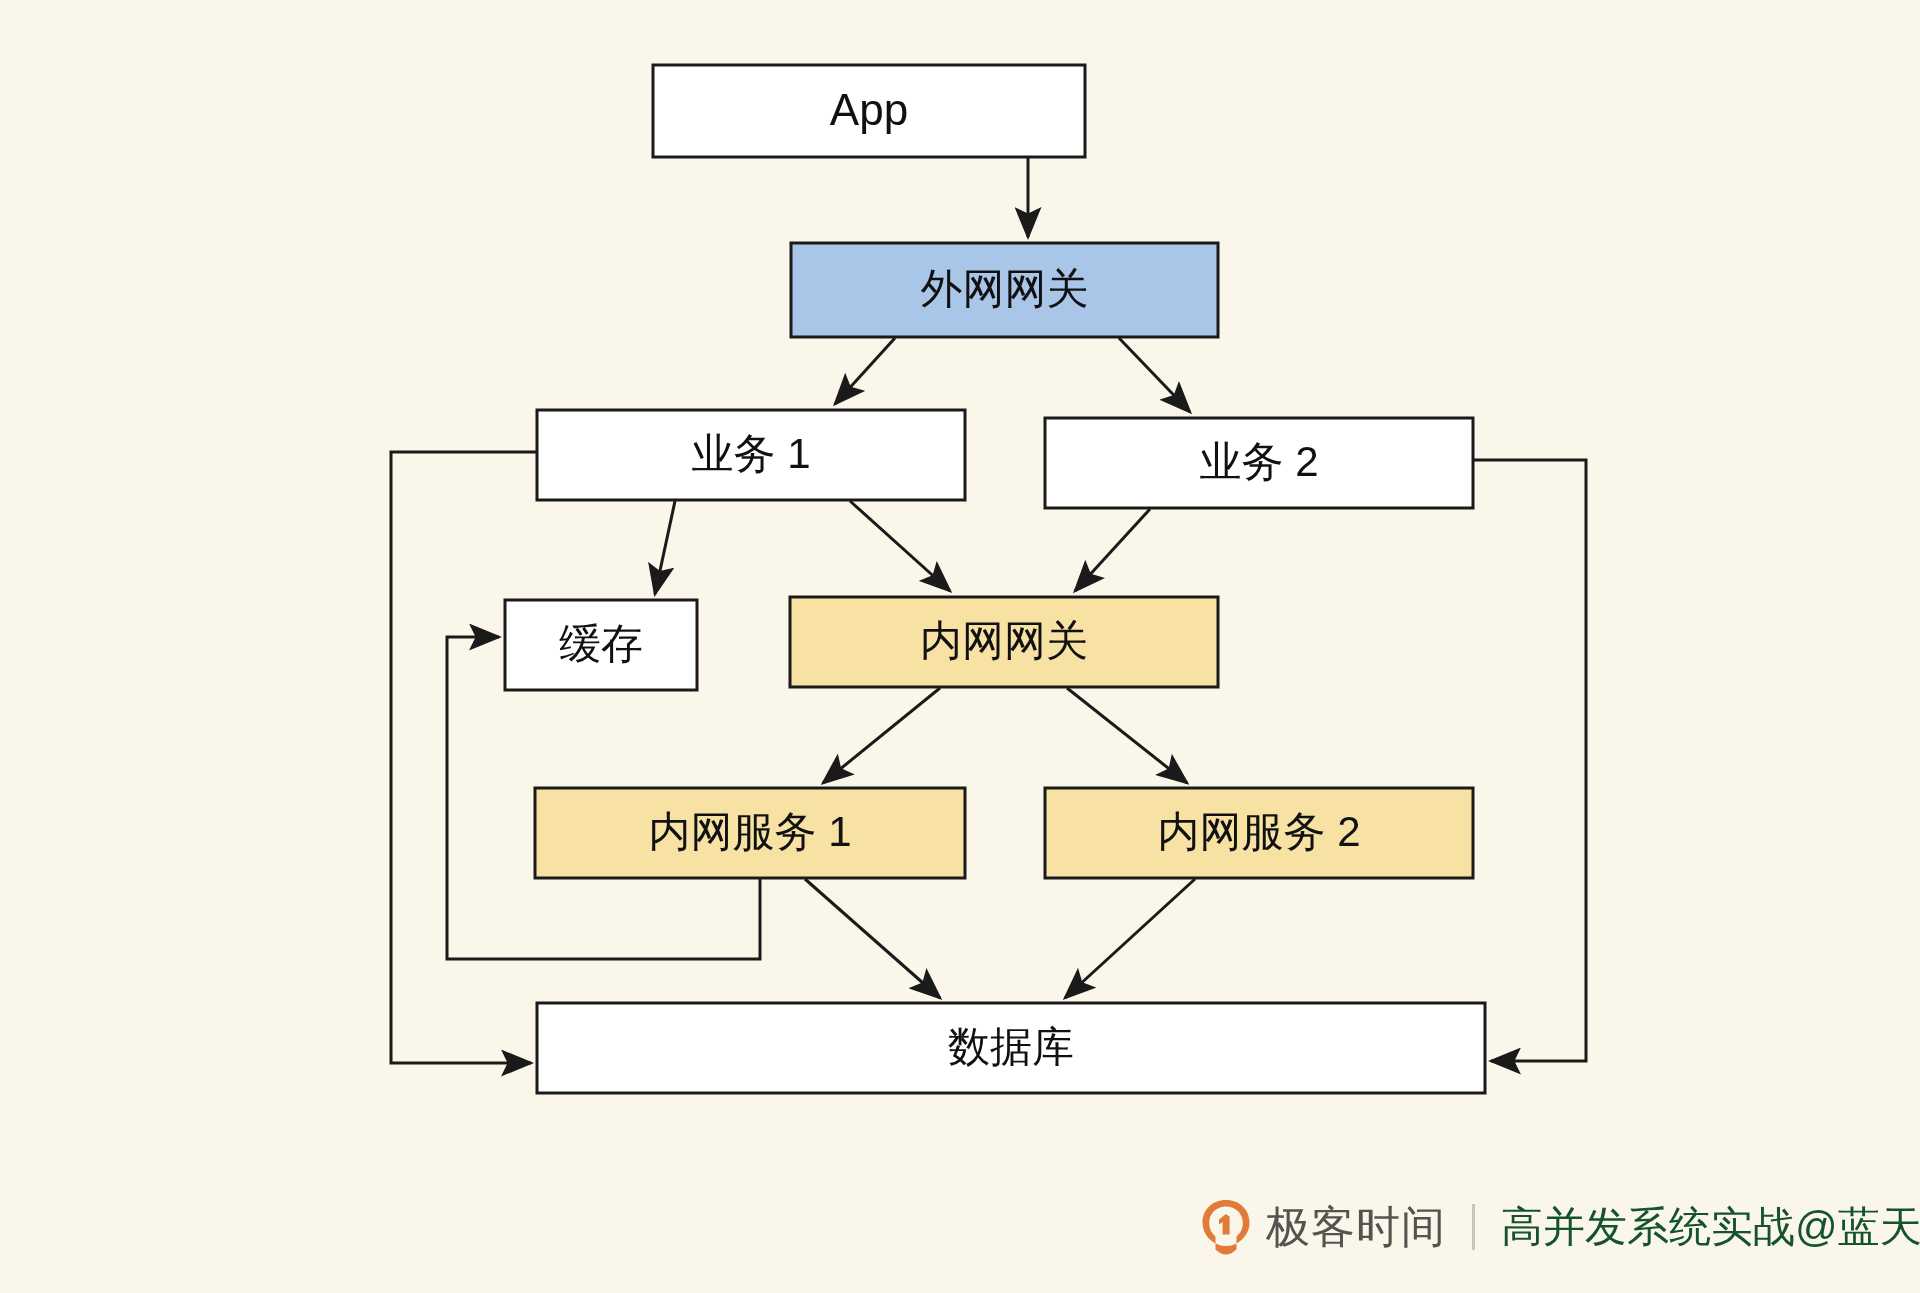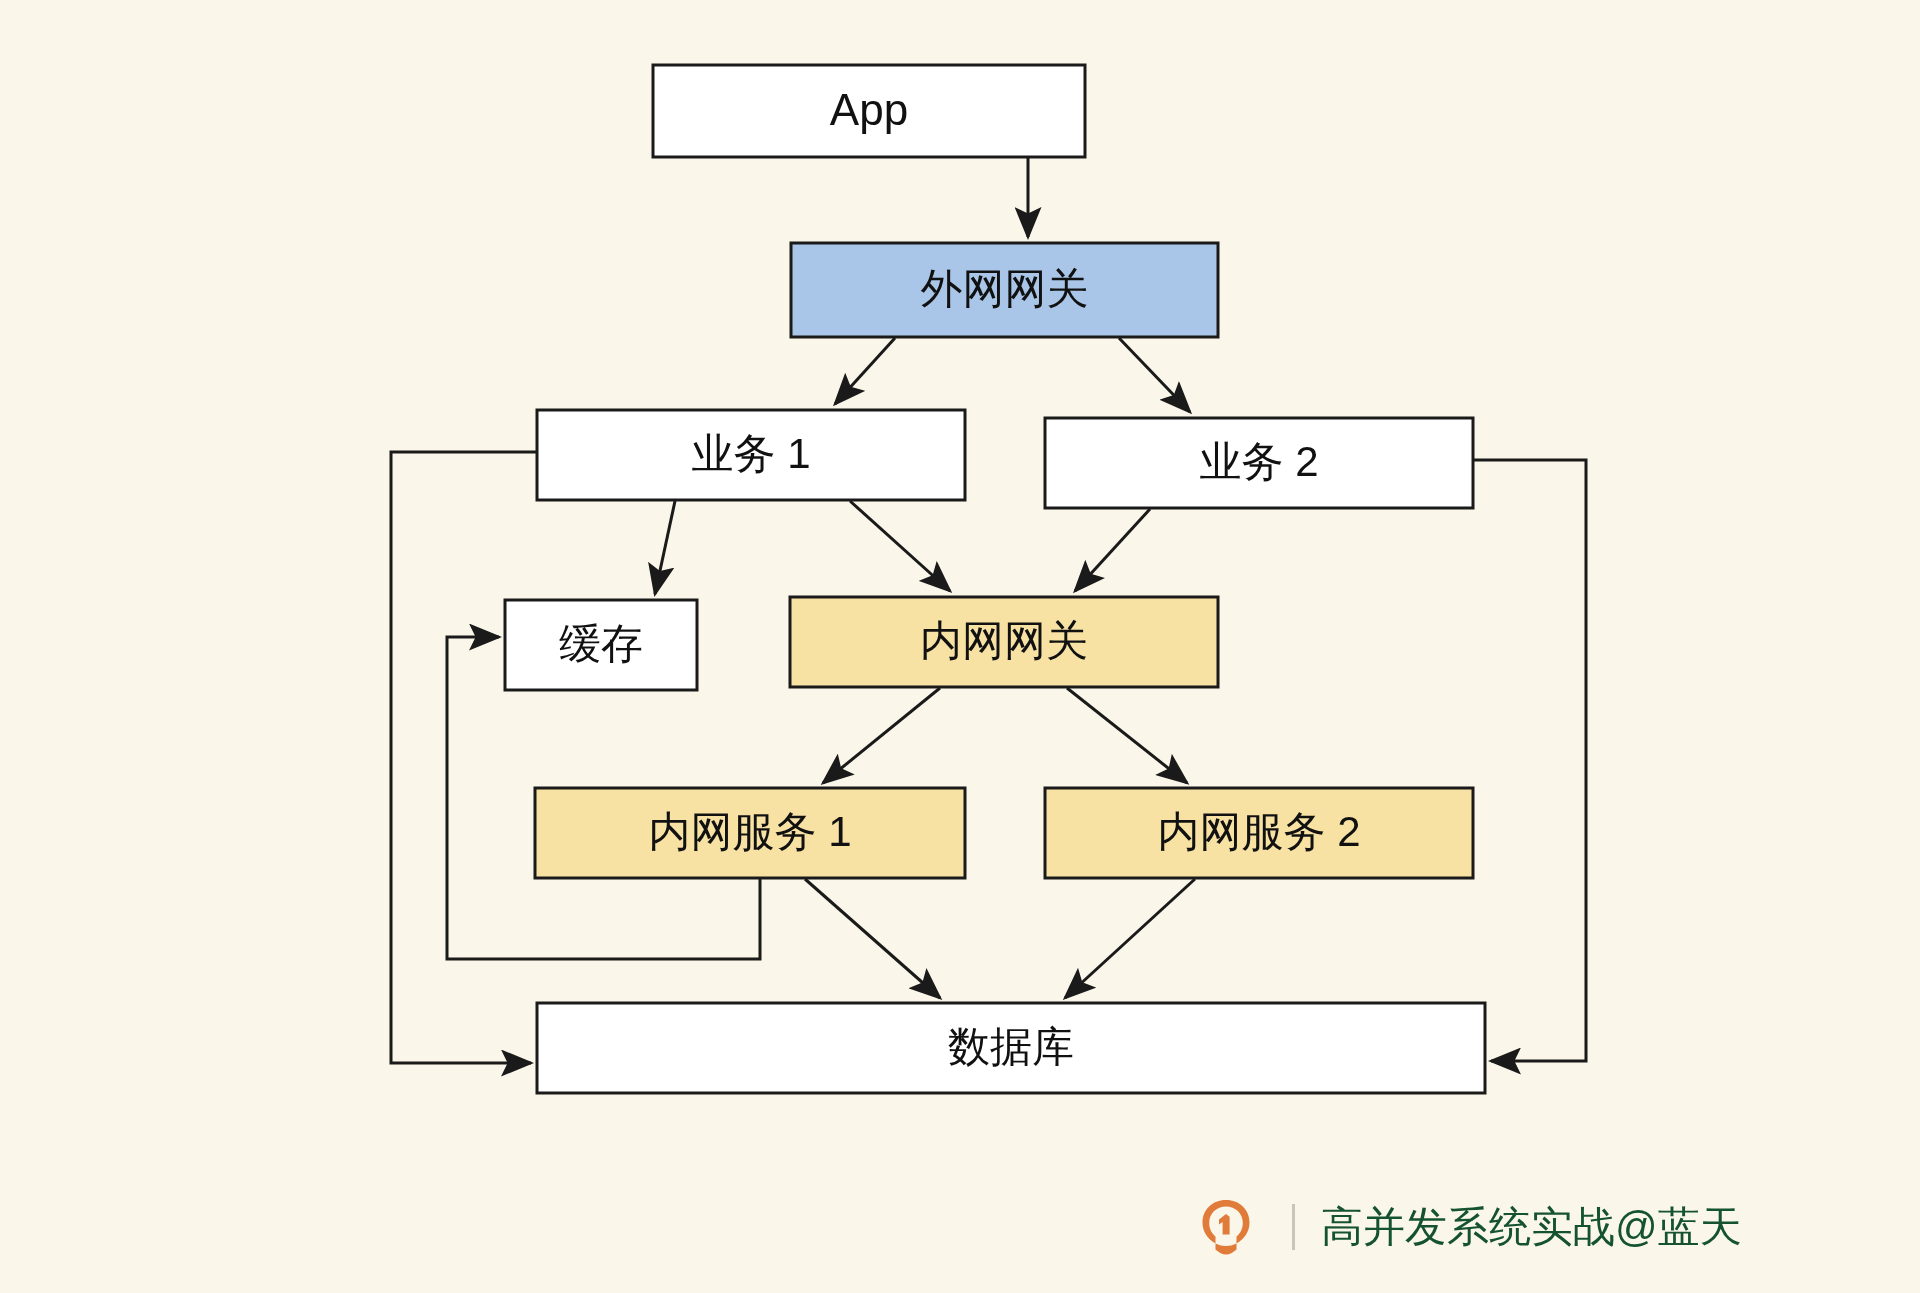--- a/index.html
+++ b/index.html
@@ -154,17 +154,18 @@
         <path d="M26 2 C12.5 2 2.5 11.5 2.5 24.5 C2.5 34 8 41.5 15.5 45.5
                  L15.5 38.5 C11.5 35.5 9.2 30.6 9.2 24.8 C9.2 15.4 16.6 8.6 26 8.6
                  C35.4 8.6 42.8 15.4 42.8 24.8 C42.8 30.6 40.5 35.5 36.5 38.5
                  L36.5 45.5 C44 41.5 49.5 34 49.5 24.5 C49.5 11.5 39.5 2 26 2 Z" fill="#e07b39"></path>
         <path d="M15.5 45.5 C18.8 47.2 22.3 48 26 48 C29.7 48 33.2 47.2 36.5 45.5
                  L36.5 51.5 C33.2 54.5 29.5 56.5 26 56.5 C22.5 56.5 18.8 54.5 15.5 51.5 Z" fill="#e07b39"></path>
         <path d="M22.6 36.5 L22.6 24.0 L19.0 26.6 L19.0 21.5 L26.0 16.0 L29.6 18.8
                  L29.6 36.5 Z" fill="#e07b39"></path>
       </svg>
     </div>
+    <div class="footer-brand">极客时间</div>
     <div class="footer-divider"></div>
     <div class="footer-sub">高并发系统实战@蓝天</div>
   </div>
 
 </div>
 
 </body></html>

